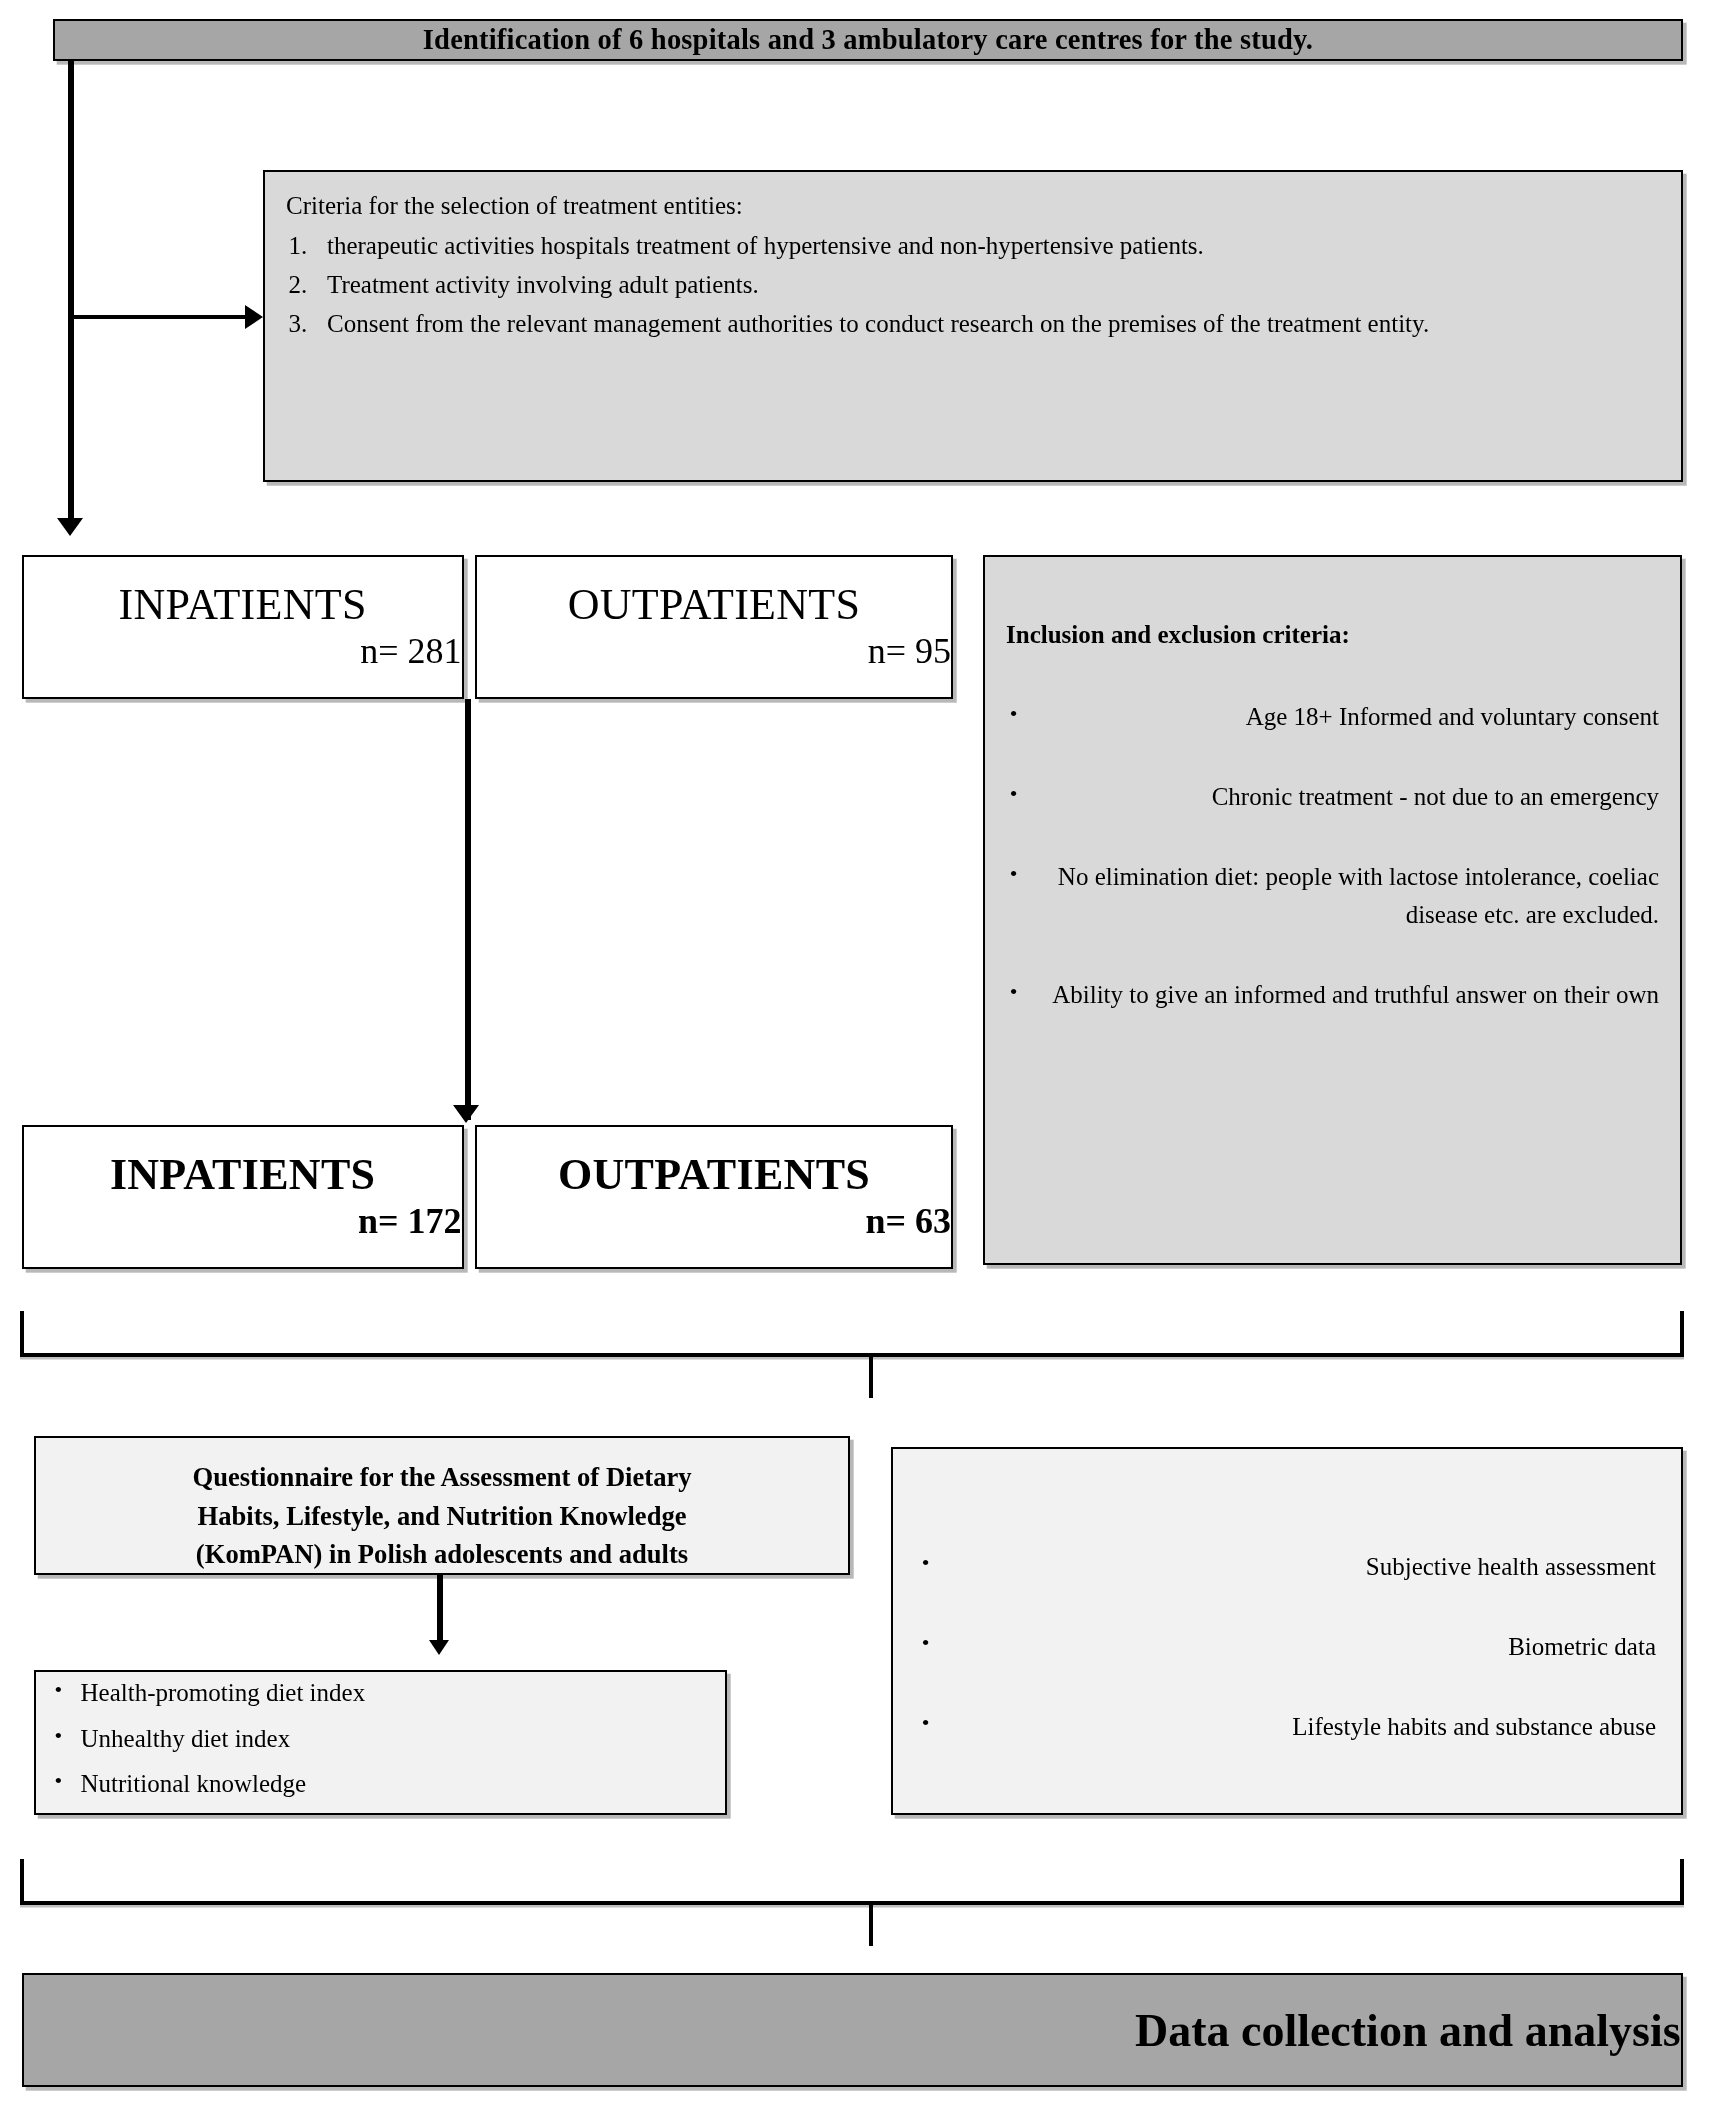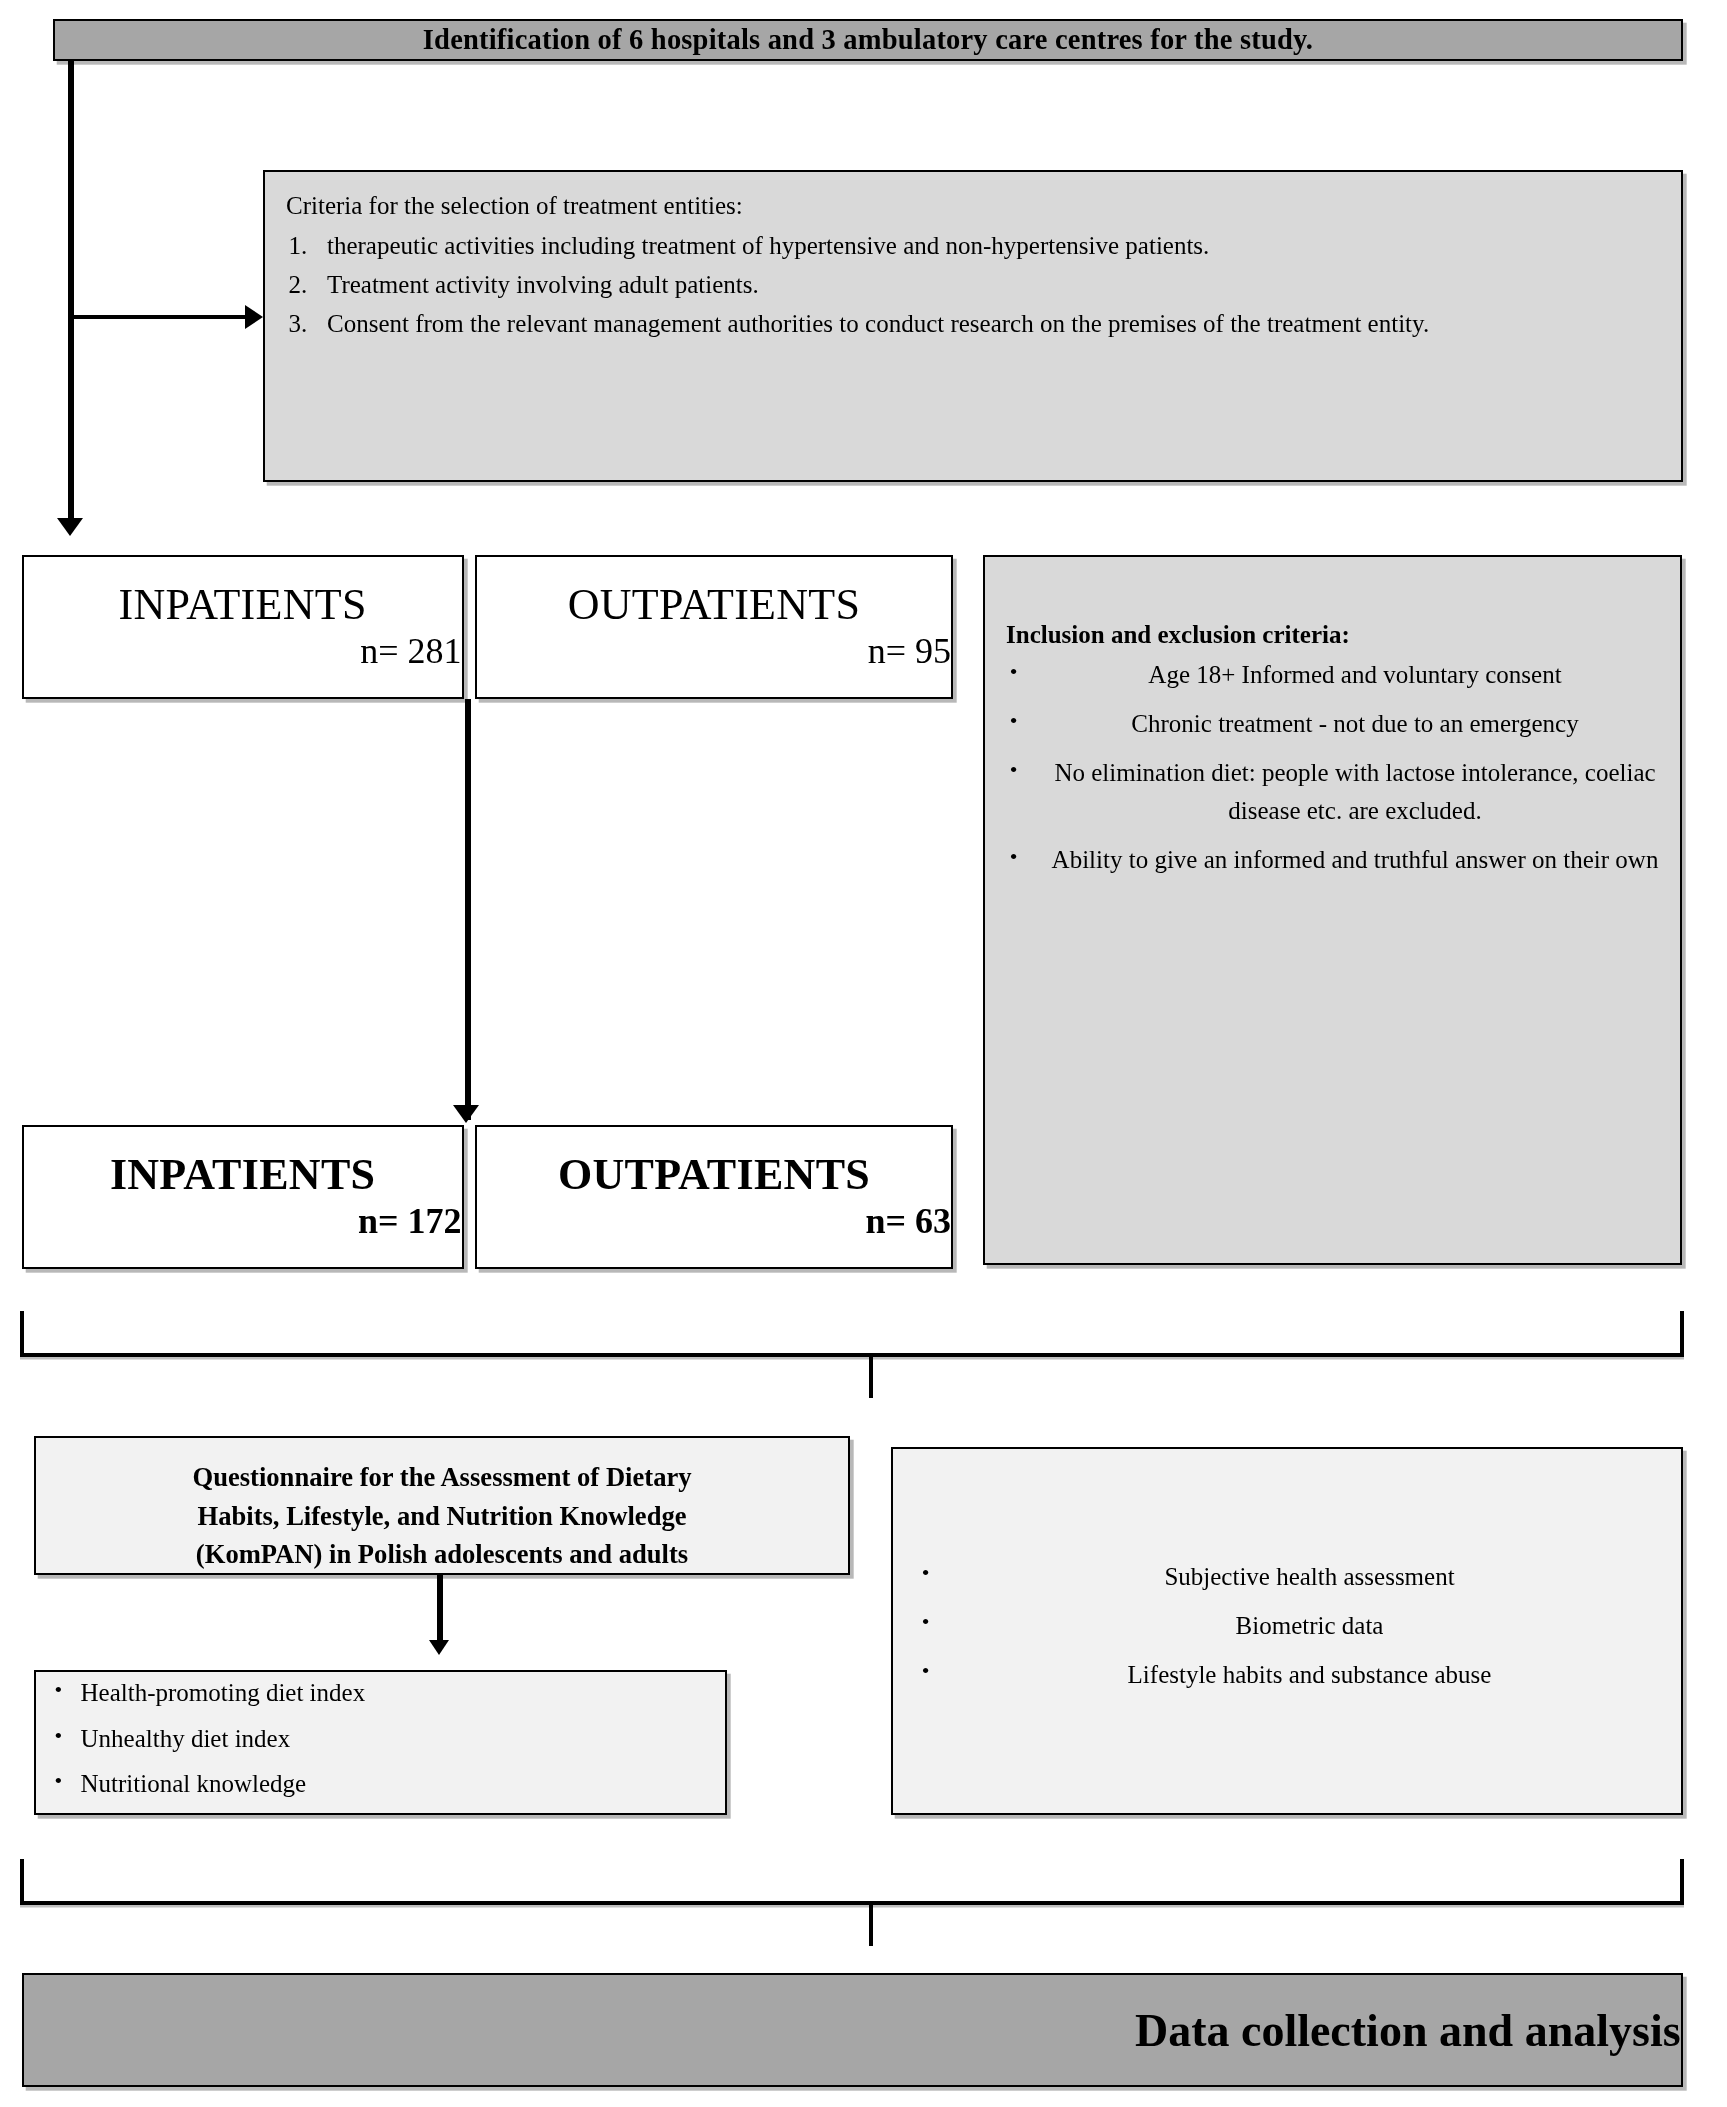--- a/index.html
+++ b/index.html
@@ -126,21 +126,22 @@
   ul.bullist.tight > li {
     padding-left: 28.5px;
     margin-bottom: 7.4px;
     text-align: left;
   }
   ul.bullist.tight > li::before { left: 2.5px; }
 
   ul.bullist.wide > li {
     padding-left: 45px;
     margin-bottom: 11px;
-    text-align: center;
+    text-align: right;
+    margin-top: 42px;
   }
 
   .kompan-line {
     font-weight: bold;
     font-size: 26.6px;
     line-height: 1.45;
     text-align: center;
   }
 
   
@@ -208,21 +209,21 @@
   <div class="vline" style="left:68px; top:61px; width:5.6px; height:461px;"></div>
   <div class="arrow-down" style="left:57px; top:518px;"></div>
 
   <div class="hline" style="left:68px; top:315px; width:179px; height:4.3px;"></div>
   <div class="arrow-right" style="left:245px; top:305px;"></div>
 
   <div class="box grey-mid" style="left:263px; top:170px; width:1420px; height:312px;">
     <div class="box-inner pad">
       <div class="hdr">Criteria for the selection  of treatment  entities:</div>
       <ol class="numlist">
-        <li>therapeutic  activities  including  treatment  of hypertensive  and  non-hypertensive  patients.</li>
+        <li>therapeutic  activities  hospitals  treatment  of hypertensive  and  non-hypertensive  patients.</li>
         <li>Treatment  activity  involving  adult  patients.</li>
         <li>Consent  from  the relevant  management  authorities  to conduct  research  on the  premises  of the treatment  entity.</li>
       </ol>
     </div>
   </div>
 
   <div class="box" style="left:21.6px; top:555px; width:442px; height:144px;">
     <div class="box-inner">
       <div class="big-label">INPATIENTS</div>
       <div class="big-n">n= 281</div>

